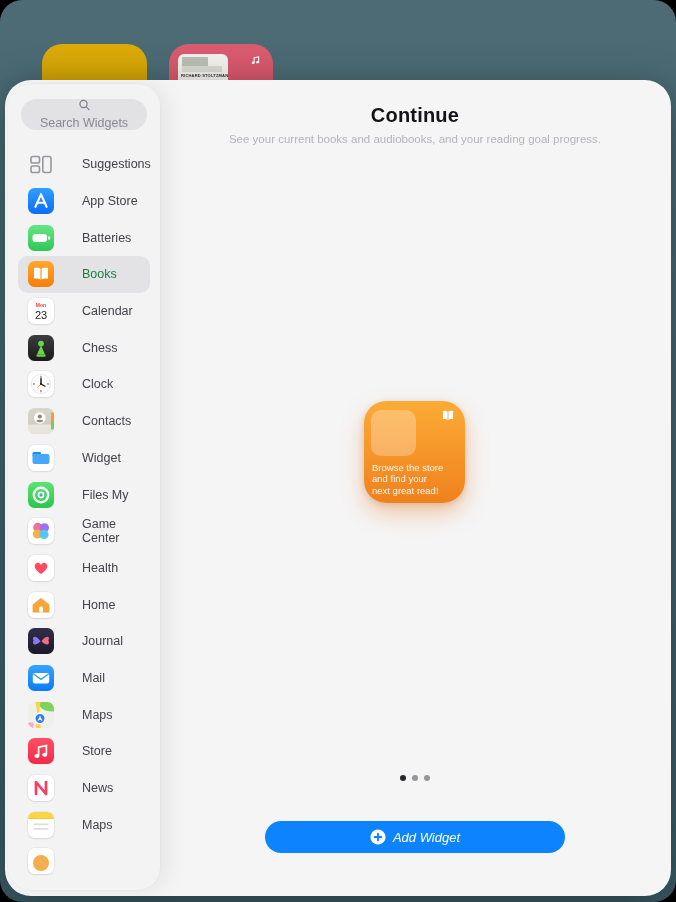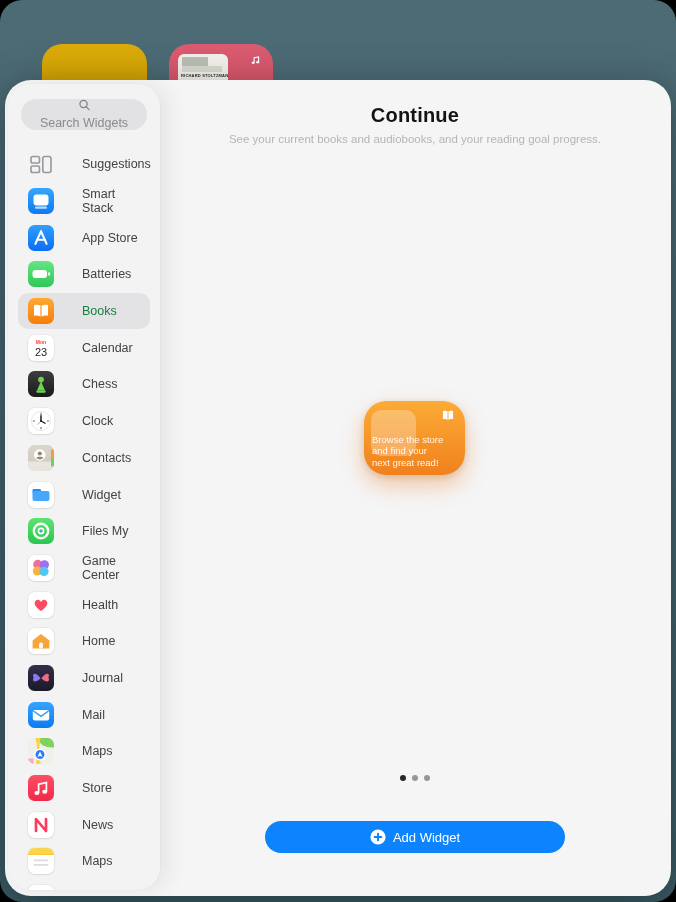--- a/index.html
+++ b/index.html
@@ -31,32 +31,32 @@
   .row .lbl{font-size:12.5px;color:#424247;}
   .row.selected .lbl{color:#15803d;}
   .tile{width:26px;height:26px;border-radius:6.5px;flex:0 0 26px;overflow:hidden;position:relative;}
   .tile svg{position:absolute;inset:0;}
   .white{background:#fff;box-shadow:0 0 0 .5px rgba(0,0,0,.07),0 1px 2px rgba(0,0,0,.08);}
   .notile{background:transparent;}
   
   #main{position:absolute;left:160px;right:6px;top:80px;bottom:6px;z-index:1;}
   .title{margin-top:24px;text-align:center;font-size:20px;font-weight:700;color:#141416;letter-spacing:.2px;}
   .subtitle{margin-top:6px;text-align:center;font-size:11.5px;color:#b4b4ba;}
-  .preview{position:absolute;top:321px;left:50%;margin-left:-51px;width:101px;height:74px;border-radius:22px;
+  .preview{position:absolute;top:321px;left:50%;margin-left:-51px;width:101px;height:102px;border-radius:22px;
     background:linear-gradient(180deg,#fcab36,#f0811d);
     box-shadow:0 10px 22px rgba(235,125,30,.40),0 2px 6px rgba(0,0,0,.12);}
   .preview .ph{position:absolute;left:7px;top:9px;width:45px;height:46px;border-radius:10px;background:rgba(255,255,255,.28);}
   .preview .bk{position:absolute;right:8px;top:8px;}
   .preview .ptxt{position:absolute;left:8px;bottom:7px;right:4px;font-size:9.5px;line-height:11.5px;
     color:rgba(255,255,255,.93);font-weight:500;}
   .dots{position:absolute;top:695px;left:0;right:0;display:flex;justify-content:center;gap:6px;}
   .dot{width:6px;height:6px;border-radius:50%;background:#96969b;}
   .dot.active{background:#27272b;}
   .addbtn{position:absolute;top:741px;left:50%;transform:translateX(-50%);width:300px;height:32px;border-radius:16px;
-    background:#0d84fe;border:none;display:flex;align-items:center;justify-content:center;gap:7px;cursor:pointer;}
+    background:#0d84fe;border:none;display:flex;align-items:center;justify-content:center;gap:7px;cursor:pointer;font-style:italic;}
   .addbtn span{color:#fff;font-size:13px;font-weight:500;font-family:inherit;}
 </style>
 </head>
 <body>
 
 <div id="screen">
 
   <div class="bgw bgw-yellow"></div>
   <div class="bgw bgw-music">
     <div class="album">
@@ -90,29 +90,20 @@
         <div class="tile notile">
             <svg viewBox="0 0 26 26">
               <rect x="3" y="5.5" width="8.5" height="6.5" rx="1.8" fill="none" stroke="#97979c" stroke-width="1.6"></rect>
               <rect x="3" y="15" width="8.5" height="6.5" rx="1.8" fill="none" stroke="#97979c" stroke-width="1.6"></rect>
               <rect x="14.8" y="5.5" width="8.2" height="16" rx="2" fill="none" stroke="#97979c" stroke-width="1.6"></rect>
             </svg>
           </div>
         <span class="lbl">Suggestions</span>
       </div>
 
-      <div class="row">
-        <div class="tile" style="background:linear-gradient(180deg,#35a6ff,#0c7bf2)">
-            <svg viewBox="0 0 26 26">
-              <rect x="5.5" y="6.5" width="15" height="11" rx="3" fill="#fff"></rect>
-              <rect x="7" y="18.6" width="12" height="2.2" rx="1.1" fill="rgba(255,255,255,.7)"></rect>
-            </svg>
-          </div>
-        <span class="lbl">Smart Stack</span>
-      </div>
 
       <div class="row">
         <div class="tile" style="background:linear-gradient(180deg,#2f9fff,#0c6df5)">
             <svg viewBox="0 0 26 26">
               <g stroke="#fff" stroke-width="2.1" stroke-linecap="round" fill="none">
                 <path d="M13 6.4 L7.4 18.8"></path>
                 <path d="M13 6.4 L18.6 18.8"></path>
                 <path d="M9.4 14.7 H16.6"></path>
               </g>
             </svg>

